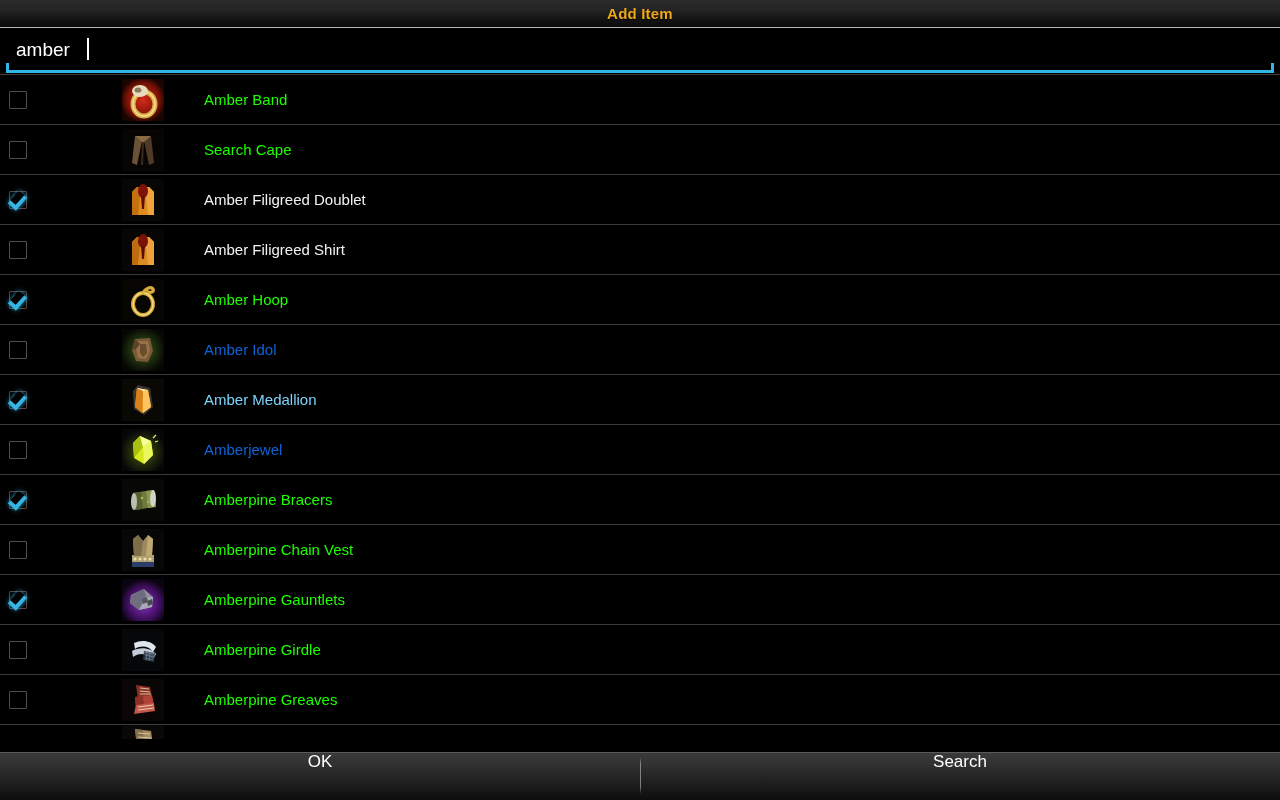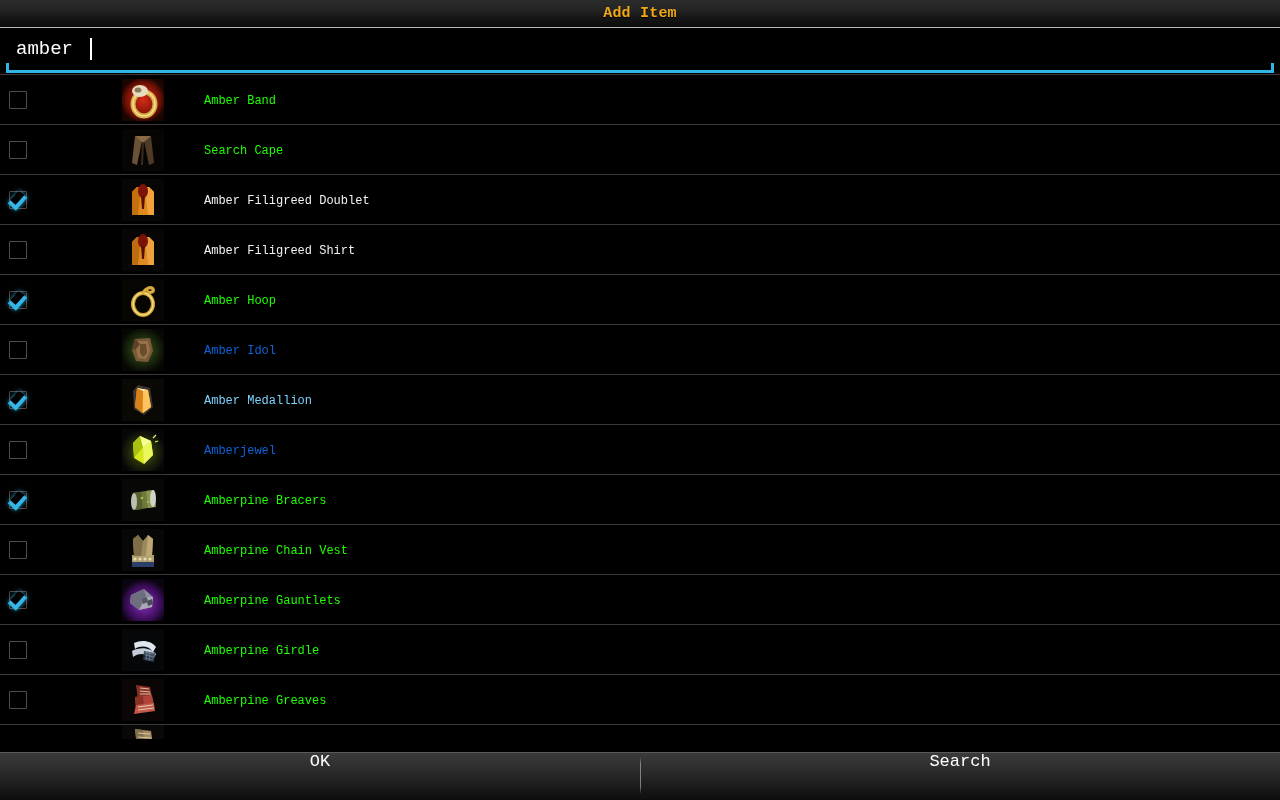--- a/index.html
+++ b/index.html
@@ -17,21 +17,20 @@
     -webkit-font-smoothing: antialiased;
   }
 
   #app {
     position: relative;
     width: 1280px;
     height: 800px;
     display: flex;
     flex-direction: column;
     background: #000000;
-    font-family: Liberation Mono, monospace;
   }
 
   
   .titlebar {
     position: relative;
     height: 28px;
     flex: 0 0 28px;
     background: linear-gradient(to bottom, #2b2b2b 0%, #242424 38%, #181818 62%, #0b0b0b 100%);
     border-bottom: 1px solid #b9b9b9;
     box-sizing: border-box;
@@ -165,21 +164,21 @@
   }
   .item-icon svg { display: block; width: 42px; height: 42px; }
 
   .name-cell {
     flex: 1 1 auto;
     padding-left: 20px;
     box-sizing: border-box;
     overflow: hidden;
   }
   .item-name {
-    font-size: 12px;
+    font-size: 15px;
     line-height: 1.15;
     white-space: nowrap;
   }
   .q-green  { color: #1eff00; }
   .q-blue   { color: #0f62d8; }
   .q-white  { color: #f2f2f2; }
   .q-gray   { color: #7dd3fc; }
 
   .row.partial {
     height: 14px;

